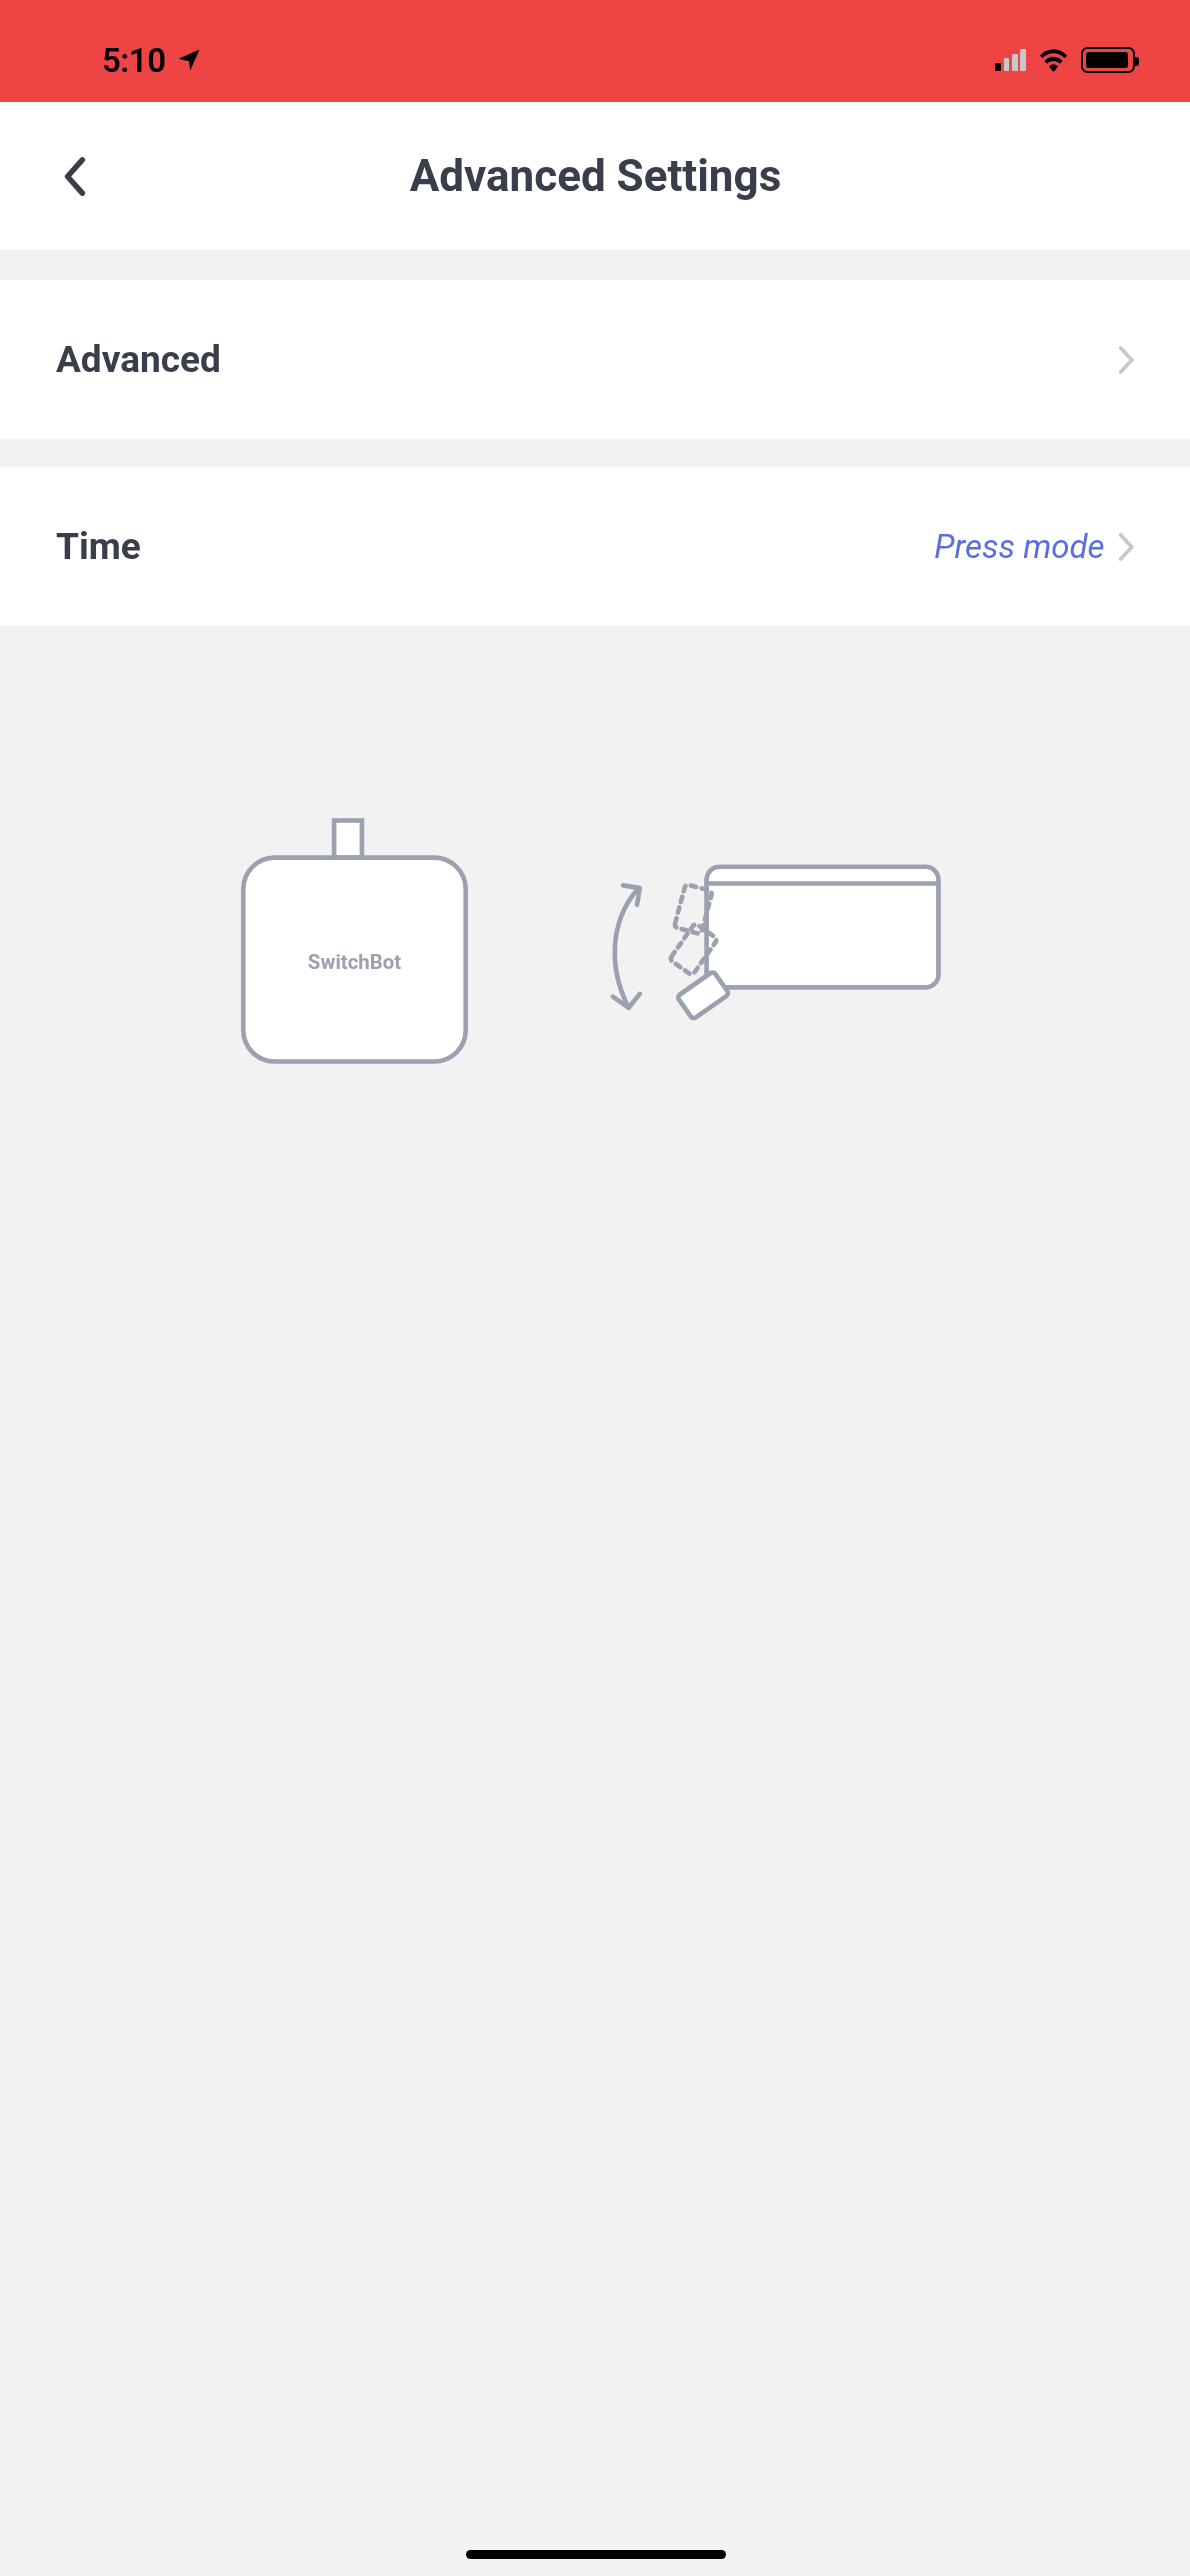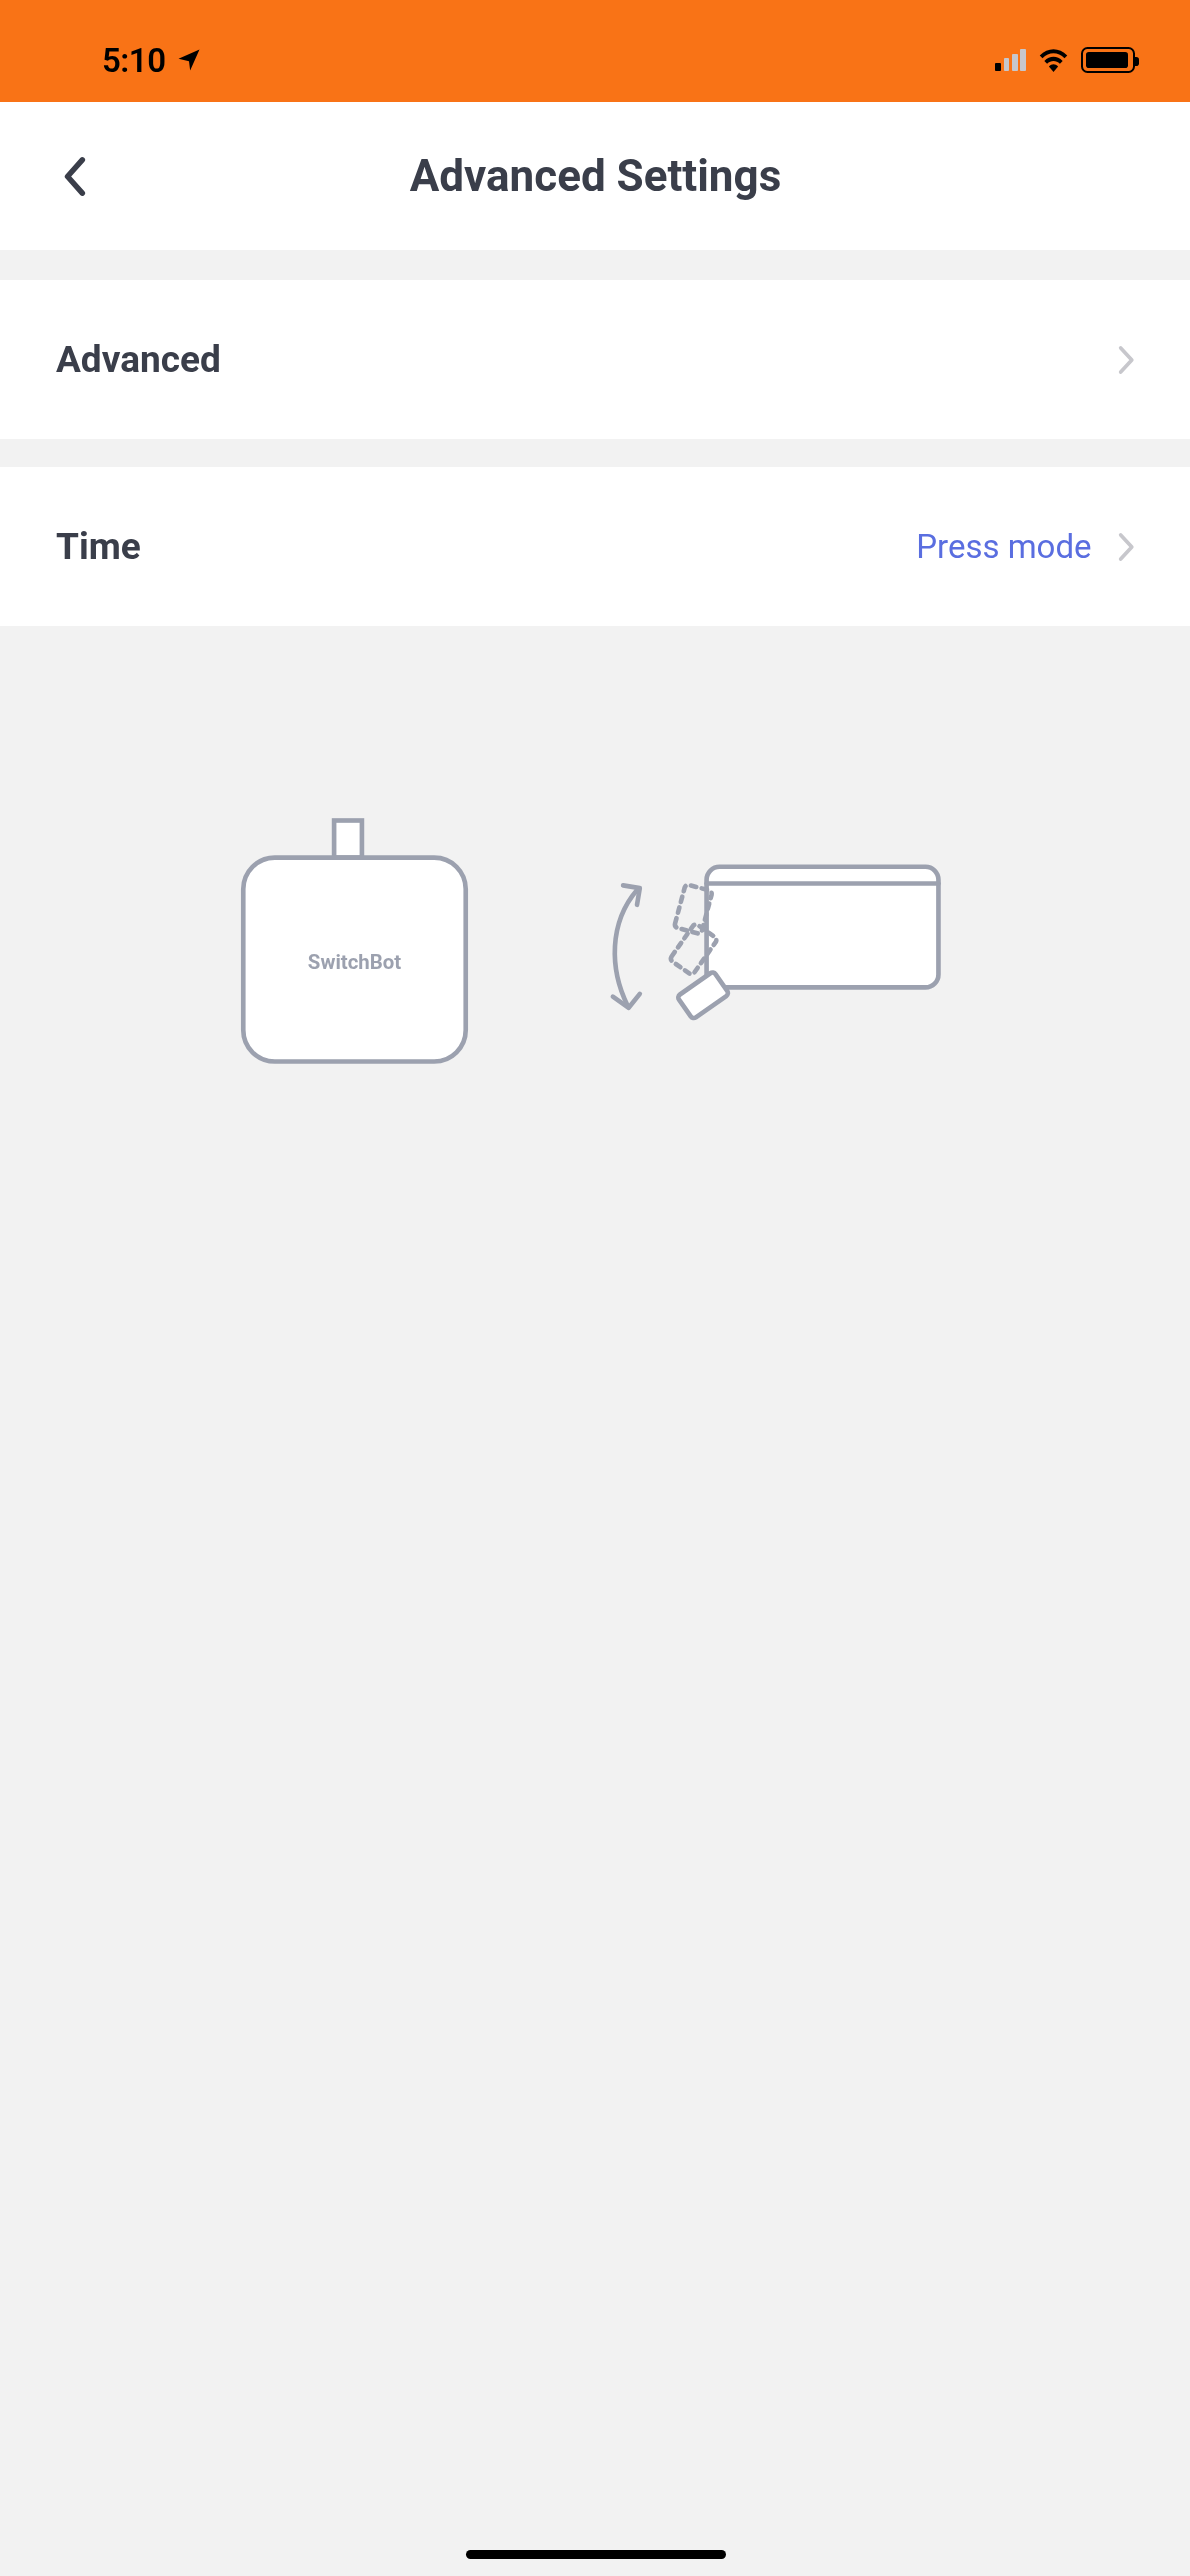--- a/index.html
+++ b/index.html
@@ -14,21 +14,21 @@
       width: 1191px;
       height: 2576px;
       background: #f2f2f2;
       position: relative;
       overflow: hidden;
     }
 
     
     .status-bar {
       height: 102px;
-      background: #f97316;
+      background: #ef4444;
       display: flex;
       align-items: center;
       justify-content: space-between;
       padding: 12px 56px 0 102px;
       padding-top: 18.5px;
     }
 
     .status-left {
       display: flex;
       align-items: center;
@@ -152,21 +152,22 @@
 
     .row-label {
       font-size: 37px;
       font-weight: 700;
       color: #3a3e4a;
     }
 
     .row-right {
       display: flex;
       align-items: center;
-      gap: 25px;
+      gap: 12px;
+      font-style: italic;
     }
 
     .row-value {
       font-size: 33px;
       font-weight: 400;
     }
     .value-blue { color: #5a6ee0; }
     .value-gray { color: #b8b9bf; }
 
     .chevron { width: 18.5px; height: 32px; flex-shrink:0; }

